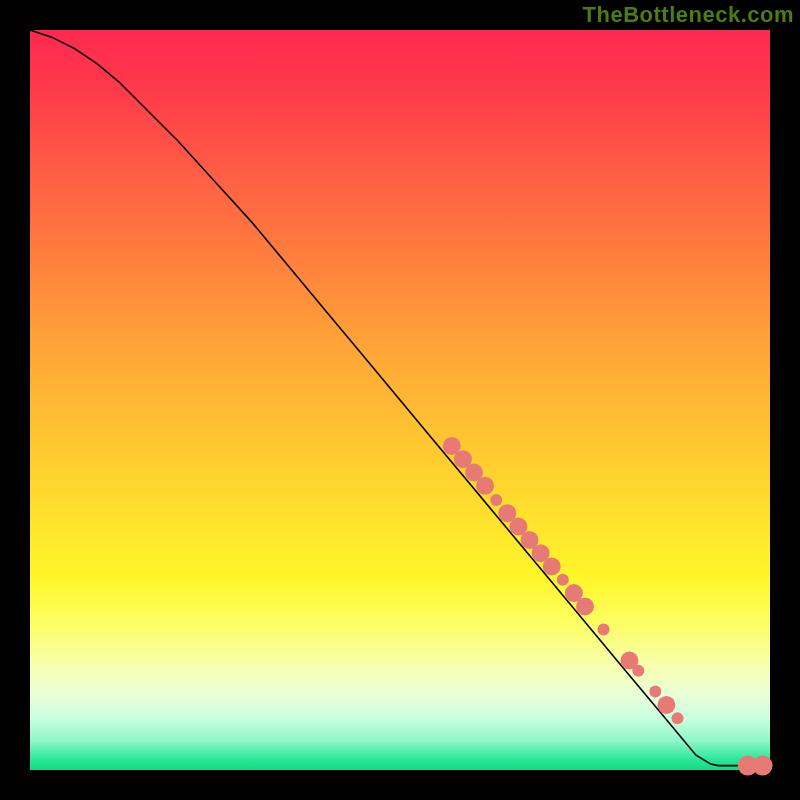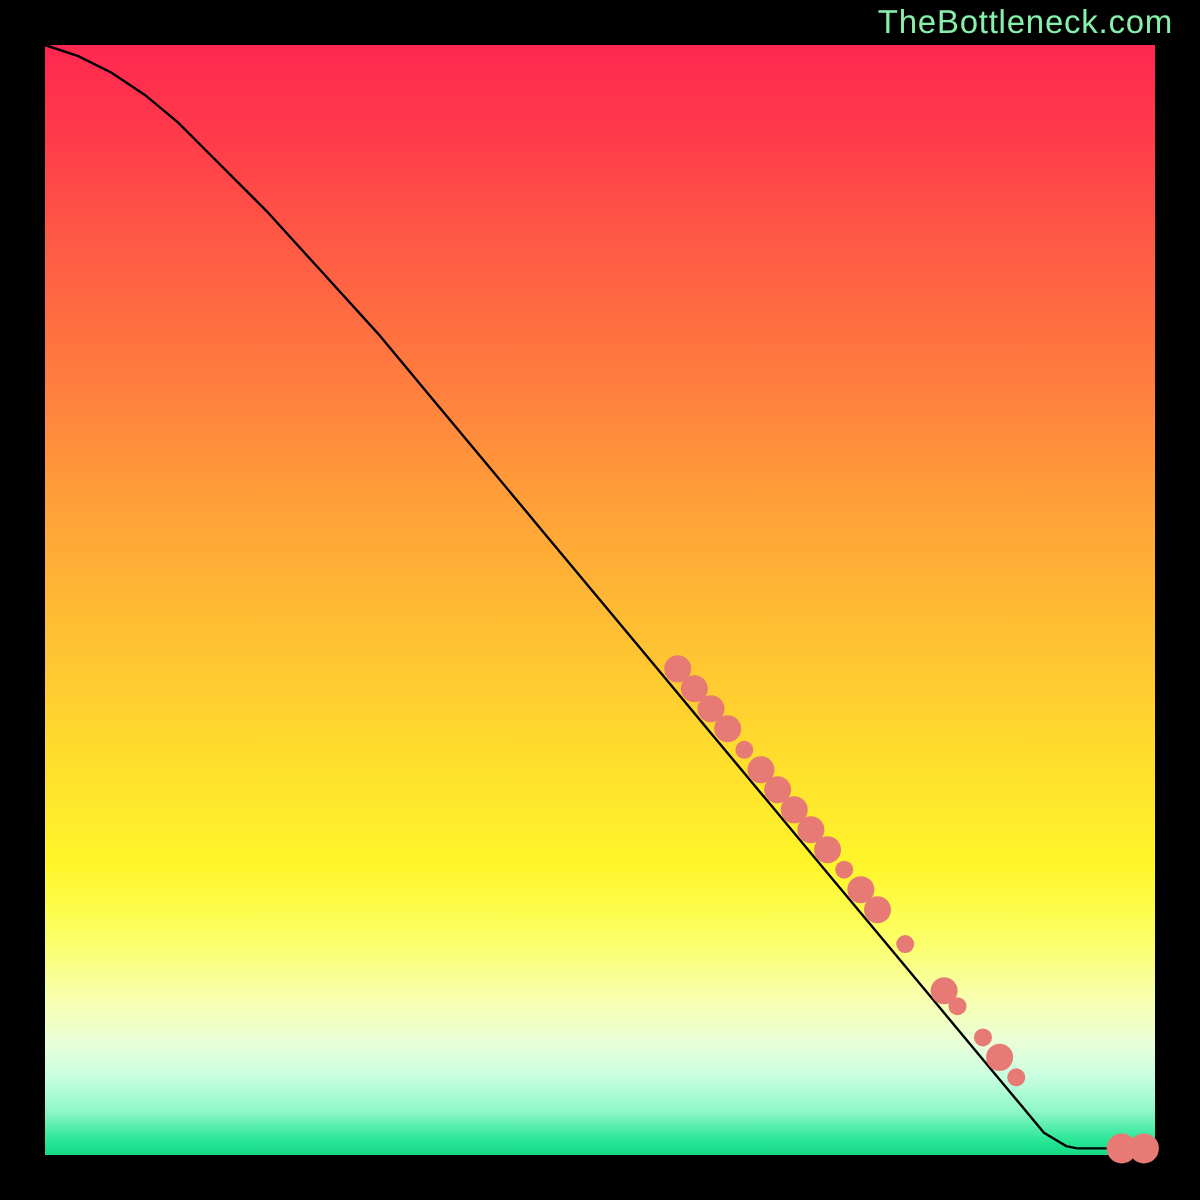--- a/index.html
+++ b/index.html
@@ -13,24 +13,24 @@
   }
   .frame {
     position: relative;
     width: 800px;
     height: 800px;
     background: #000;
   }
   .watermark {
     position: absolute;
     top: 2px;
-    right: 18px;
-    color: #86efac;
+    right: 6px;
+    color: #4d7c0f;
     font-size: 22px;
-    font-weight: 400;
+    font-weight: 700;
     letter-spacing: 0.5px;
     user-select: none;
   }
   .plot {
     position: absolute;
     left: 30px;
     top: 30px;
     width: 740px;
     height: 740px;
     

